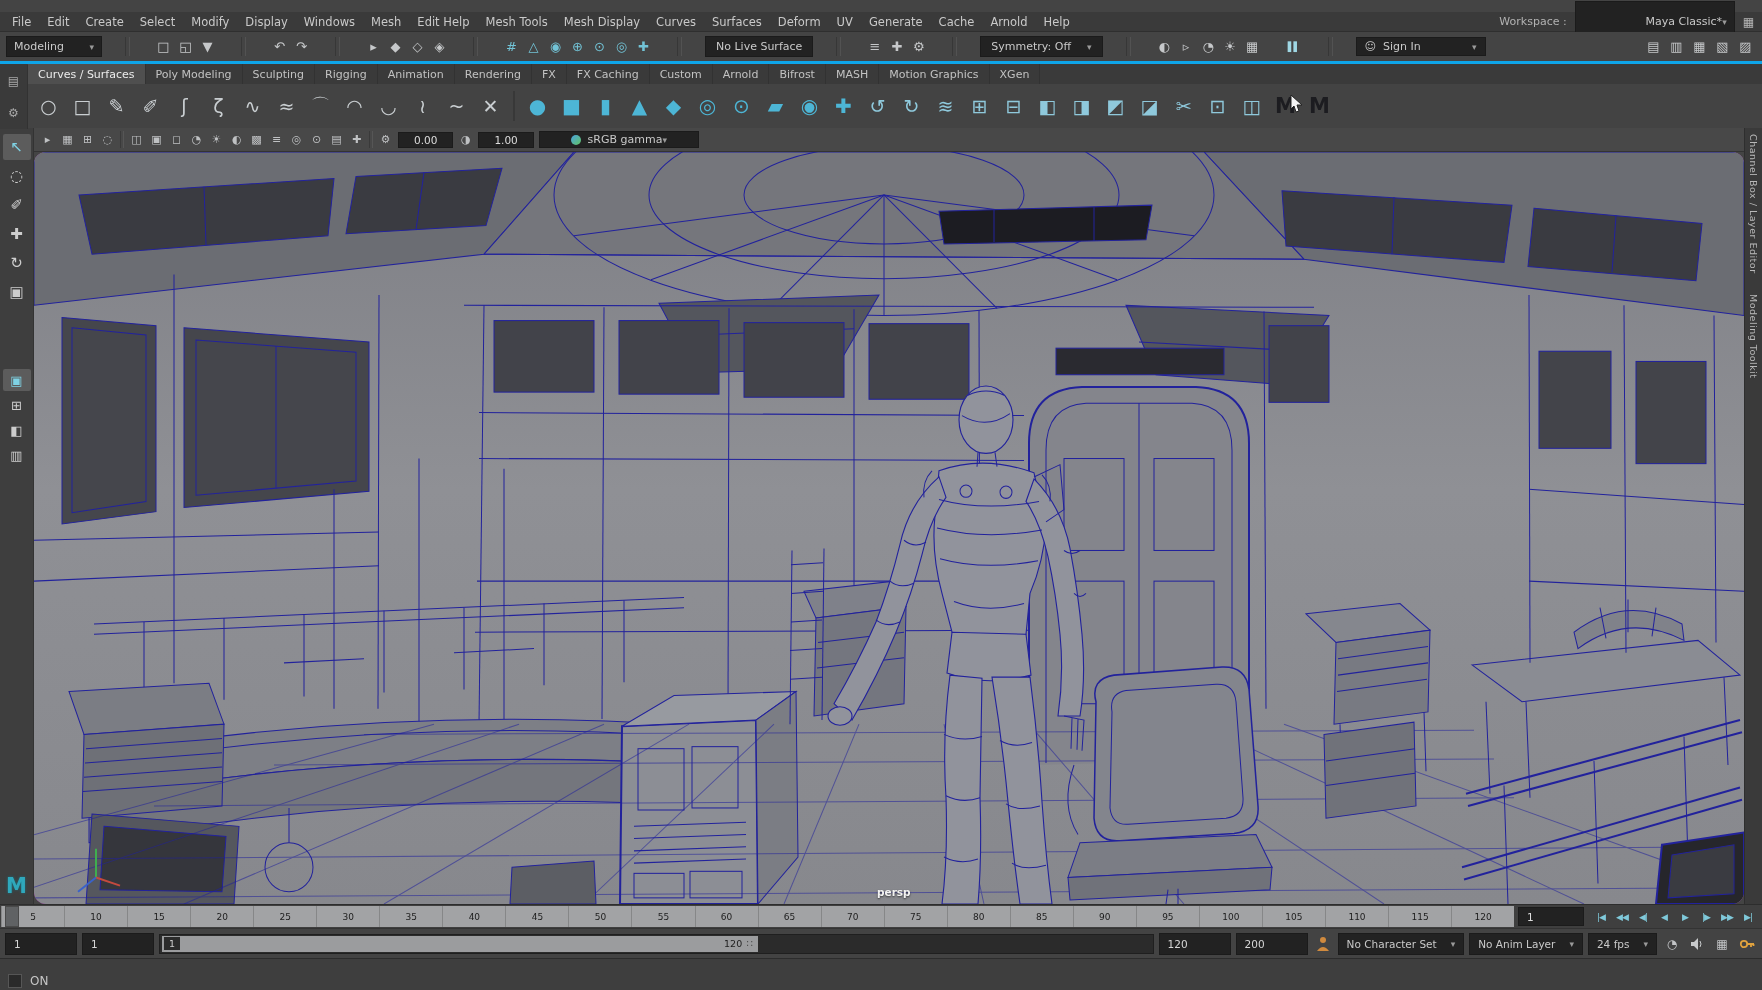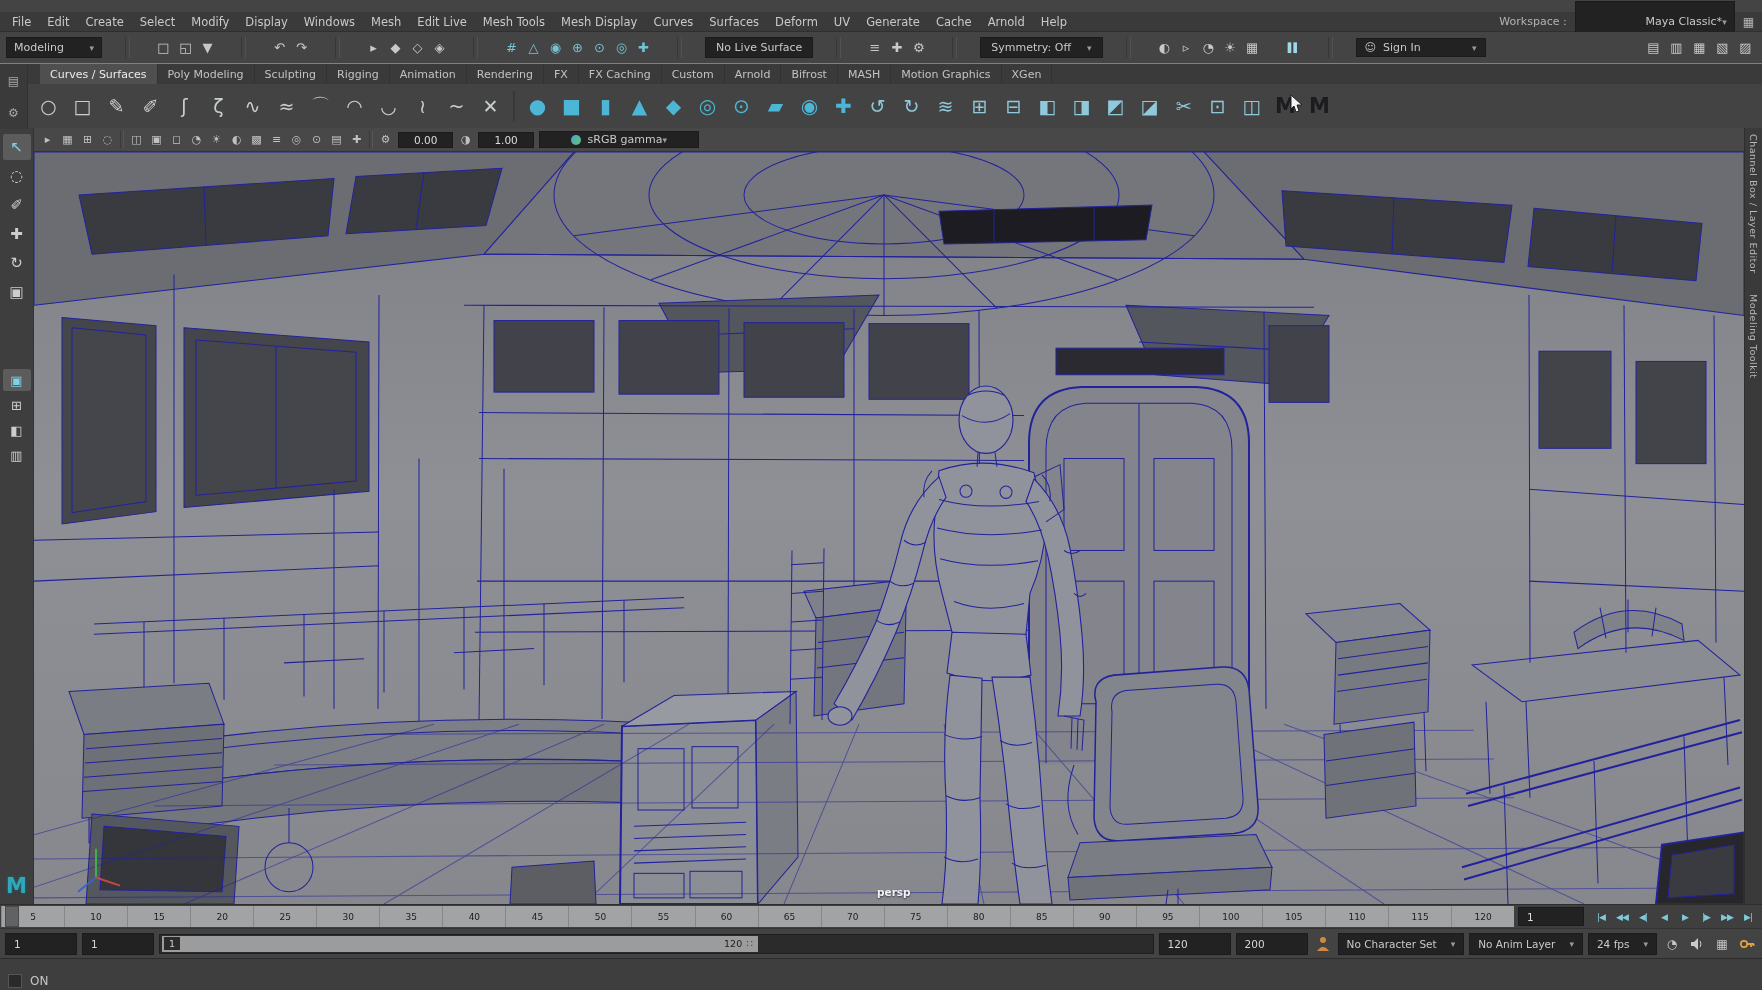--- a/index.html
+++ b/index.html
@@ -11,36 +11,36 @@
   .menubar { height:20px; background:#3a3a3a; display:flex; align-items:center; font-size:11.5px; padding-left:4px; border-bottom:1px solid #2f2f2f; }
   .menu-items { display:flex; }
   .menu-item { padding:2px 8px; white-space:nowrap; cursor:default; }
   .menubar-right { margin-left:auto; display:flex; align-items:center; gap:8px; padding-right:8px; }
   .ws-label { color:#b2b2b2; font-size:11px; }
   .ws-select { background:#222; border:1px solid #1b1b1b; padding:13px 7px; display:flex; align-items:center; justify-content:flex-end; min-width:160px; font-size:11px; }
   .arrow { font-size:9px; color:#9a9a9a; }
   .mb-corner { color:#b5b5b5; font-size:12px; }
 
   
-  .statusline { height:32px; background:#444; display:flex; align-items:center; padding:0 6px; font-size:11px; gap:20px; border-bottom:1px solid #0ea5e9; }
+  .statusline { height:32px; background:#444; display:flex; align-items:center; padding:0 6px; font-size:11px; gap:20px; border-bottom:3px solid #0ea5e9; }
   .menuset { background:#222; border:1px solid #1b1b1b; padding:3px 7px; display:flex; align-items:center; justify-content:space-between; width:96px; }
   .sep { width:5px; align-self:stretch; margin:5px 3px; border-left:1px solid #373737; border-right:1px solid #525252; }
   .sl-group { display:flex; gap:1px; }
   .sl-icon { width:21px; height:21px; line-height:21px; text-align:center; color:#c6c8ca; font-size:13px; }
   .sl-group.teal .sl-icon { color:#72c3d6; }
   .sl-field { background:#222; border:1px solid #1b1b1b; padding:3px 10px; color:#c9c9c9; }
   .with-arrow { display:flex; gap:16px; align-items:center; }
   .pause { color:#9fd7e4; font-size:9px; letter-spacing:-1px; width:22px; text-align:center; }
   .signin { background:#222; border:1px solid #1b1b1b; padding:2px 8px; display:flex; gap:8px; align-items:center; min-width:130px; justify-content:space-between; }
   .signin-inner { display:flex; gap:7px; align-items:center; }
   .sl-right { margin-left:auto; display:flex; gap:2px; }
 
   
   .shelf-side { position:absolute; left:0; top:53px; width:28px; height:64px; background:#3a3a3a; display:flex; flex-direction:column; align-items:center; justify-content:space-around; color:#a8a8a8; font-size:12px; border-right:1px solid #323232; z-index:5; }
-  .shelf-tabs { height:20px; background:#3a3a3a; display:flex; align-items:stretch; font-size:11px; padding-left:40px; }
+  .shelf-tabs { height:20px; background:#3a3a3a; display:flex; align-items:stretch; font-size:11px; padding-left:28px; }
   .shelf-tab { padding:2px 10px; border-right:1px solid #323232; color:#c2c2c2; white-space:nowrap; display:flex; align-items:center; }
   .shelf-tab:first-child { background:#4f4f4f; color:#ececec; }
   .shelf { height:44px; background:#434343; display:flex; align-items:center; padding-left:32px; gap:1px; }
   .shelf-group { display:flex; gap:1px; }
   .shelf-icon { width:33px; height:36px; display:flex; align-items:center; justify-content:center; font-size:19px; color:#c9ced1; }
   .shelf-group.prims .shelf-icon { color:#4db6d6; font-size:20px; }
   .shelf-group.surf  .shelf-icon { color:#8fc9dc; }
   .shelf-group.mash  .shelf-icon { color:#1c1c20; font-weight:bold; font-size:21px; }
   .shelf-divider { width:2px; height:30px; background:#383838; margin:0 5px; }
 
@@ -58,21 +58,21 @@
   .panel-menubar { height:20px; background:#444; display:flex; align-items:center; font-size:11px; padding-left:8px; border-bottom:1px solid #3a3a3a; }
   .pm-item { padding:2px 8px; color:#cacaca; }
   .viewport-iconbar { height:24px; background:#484848; display:flex; align-items:center; font-size:11px; padding:0 4px; gap:1px; border-bottom:1px solid #333; }
   .vicon { width:19px; height:18px; line-height:18px; text-align:center; color:#bfc1c3; font-size:11px; }
   .vsep { width:4px; align-self:stretch; margin:3px 2px; border-left:1px solid #3a3a3a; border-right:1px solid #565656; }
   .vfield { background:#222; border:1px solid #1b1b1b; padding:1px 15px; margin:0 2px; font-size:10.5px; color:#ddd; min-width:42px; text-align:center; }
   .vselect { background:#222; border:1px solid #1b1b1b; display:flex; align-items:center; padding:1px 8px; min-width:160px; justify-content:center; margin-left:2px; }
   .vselect-inner { display:flex; align-items:center; gap:7px; }
   .cs-dot { width:10px; height:10px; border-radius:50%; background:linear-gradient(135deg,#4aa3e0,#62c462); }
 
-  .viewport-canvas { flex:1; position:relative; overflow:hidden; background:#a21caf; }
+  .viewport-canvas { flex:1; position:relative; overflow:hidden; background:#a21caf;border-radius:12px; }
   .viewport-canvas svg { position:absolute; inset:0; width:100%; height:100%; }
   .persp-label { position:absolute; left:49.3%; bottom:6px; color:#f2f2f2; font-size:10.5px; font-weight:bold; text-shadow:0 1px 2px rgba(0,0,0,.6); }
 
   .right-strip { width:18px; background:#3a3a3a; display:flex; flex-direction:column; align-items:center; padding-top:6px; gap:20px; border-left:1px solid #2e2e2e; }
   .vlabel { writing-mode:vertical-rl; font-size:9.5px; color:#b8b8b8; letter-spacing:.5px; white-space:nowrap; }
 
   
   .time-slider { height:24px; display:flex; background:#3f3f3f; border-top:1px solid #2d2d2d; }
   .ticks { flex:1; position:relative; background:#a2a3a5; margin:1px; overflow:hidden; }
   .tick-row { position:absolute; inset:0; display:flex; }
@@ -108,21 +108,21 @@
   <div class="menubar">
     <div class="menu-items">
         <span class="menu-item">File</span>
         <span class="menu-item">Edit</span>
         <span class="menu-item">Create</span>
         <span class="menu-item">Select</span>
         <span class="menu-item">Modify</span>
         <span class="menu-item">Display</span>
         <span class="menu-item">Windows</span>
         <span class="menu-item">Mesh</span>
-        <span class="menu-item">Edit Live</span>
+        <span class="menu-item">Edit Help</span>
         <span class="menu-item">Mesh Tools</span>
         <span class="menu-item">Mesh Display</span>
         <span class="menu-item">Curves</span>
         <span class="menu-item">Surfaces</span>
         <span class="menu-item">Deform</span>
         <span class="menu-item">UV</span>
         <span class="menu-item">Generate</span>
         <span class="menu-item">Cache</span>
         <span class="menu-item">Arnold</span>
         <span class="menu-item">Help</span>

